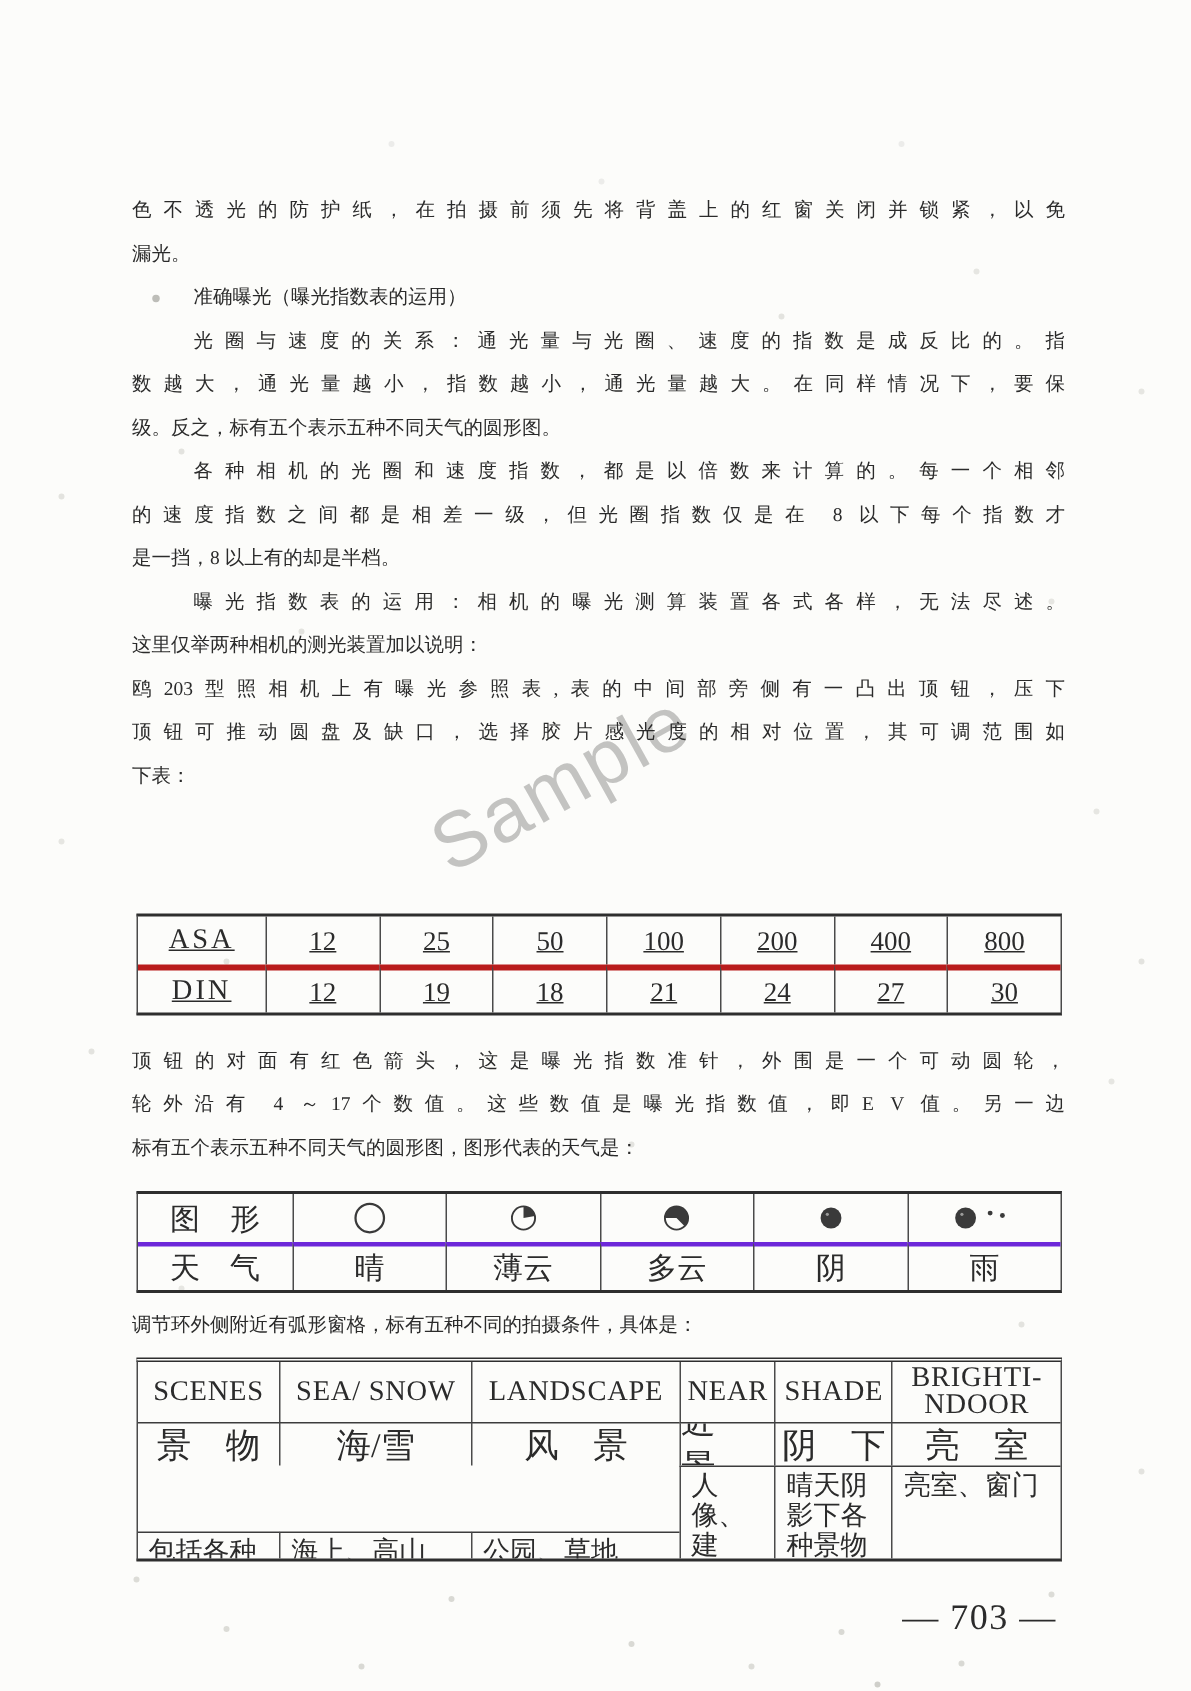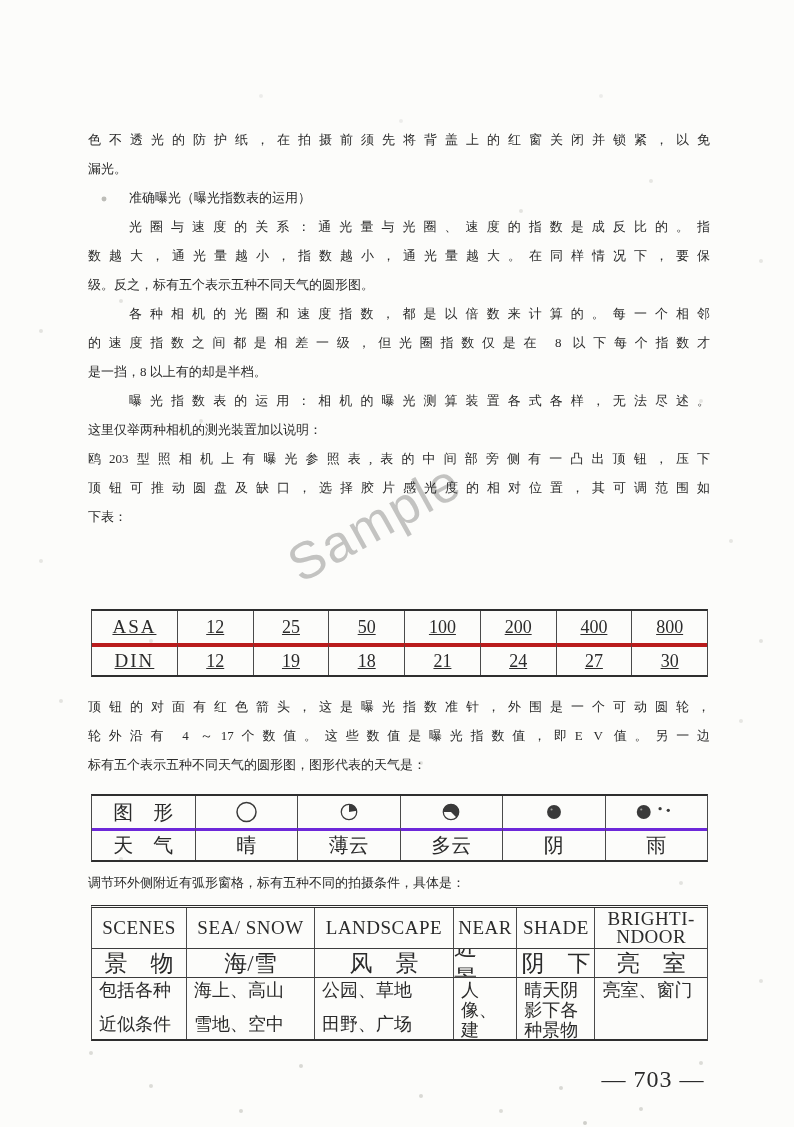--- a/index.html
+++ b/index.html
@@ -62,21 +62,21 @@
 
   
   #scenesTable{top:905px;grid-template-columns:15.3% 20.8% 22.6% 10.3% 12.7% 18.3%;
                grid-template-rows:40px 29px 62px;border-top:3px double #2e2e2e;}
   #scenesTable .cell:nth-child(6n+1){border-left:none;}
   #scenesTable .head{flex-direction:column;font-size:19px;letter-spacing:.5px;line-height:18px;}
   #scenesTable .sub{font-size:23px;border-top:1.5px solid #3c3c3c;}
   #scenesTable .bodyc{border-top:1.5px solid #3c3c3c;flex-direction:column;
       align-items:flex-start;justify-content:flex-start;
       font-size:18px;line-height:20px;padding:2px 4px 2px 7px;}
-  #scenesTable .bodyc.spread{justify-content:space-between;padding-bottom:5px;}
+  #scenesTable .bodyc.spread{justify-content:space-between;padding-bottom:5px;margin-top:44px;}
 
   .pagenum{position:absolute;left:598px;top:1066px;width:110px;z-index:2;
     font-size:24px;letter-spacing:1px;text-align:center;}
 </style>
 </head>
 <body>
 
 <div class="page">
   <div class="noise"></div>
 

